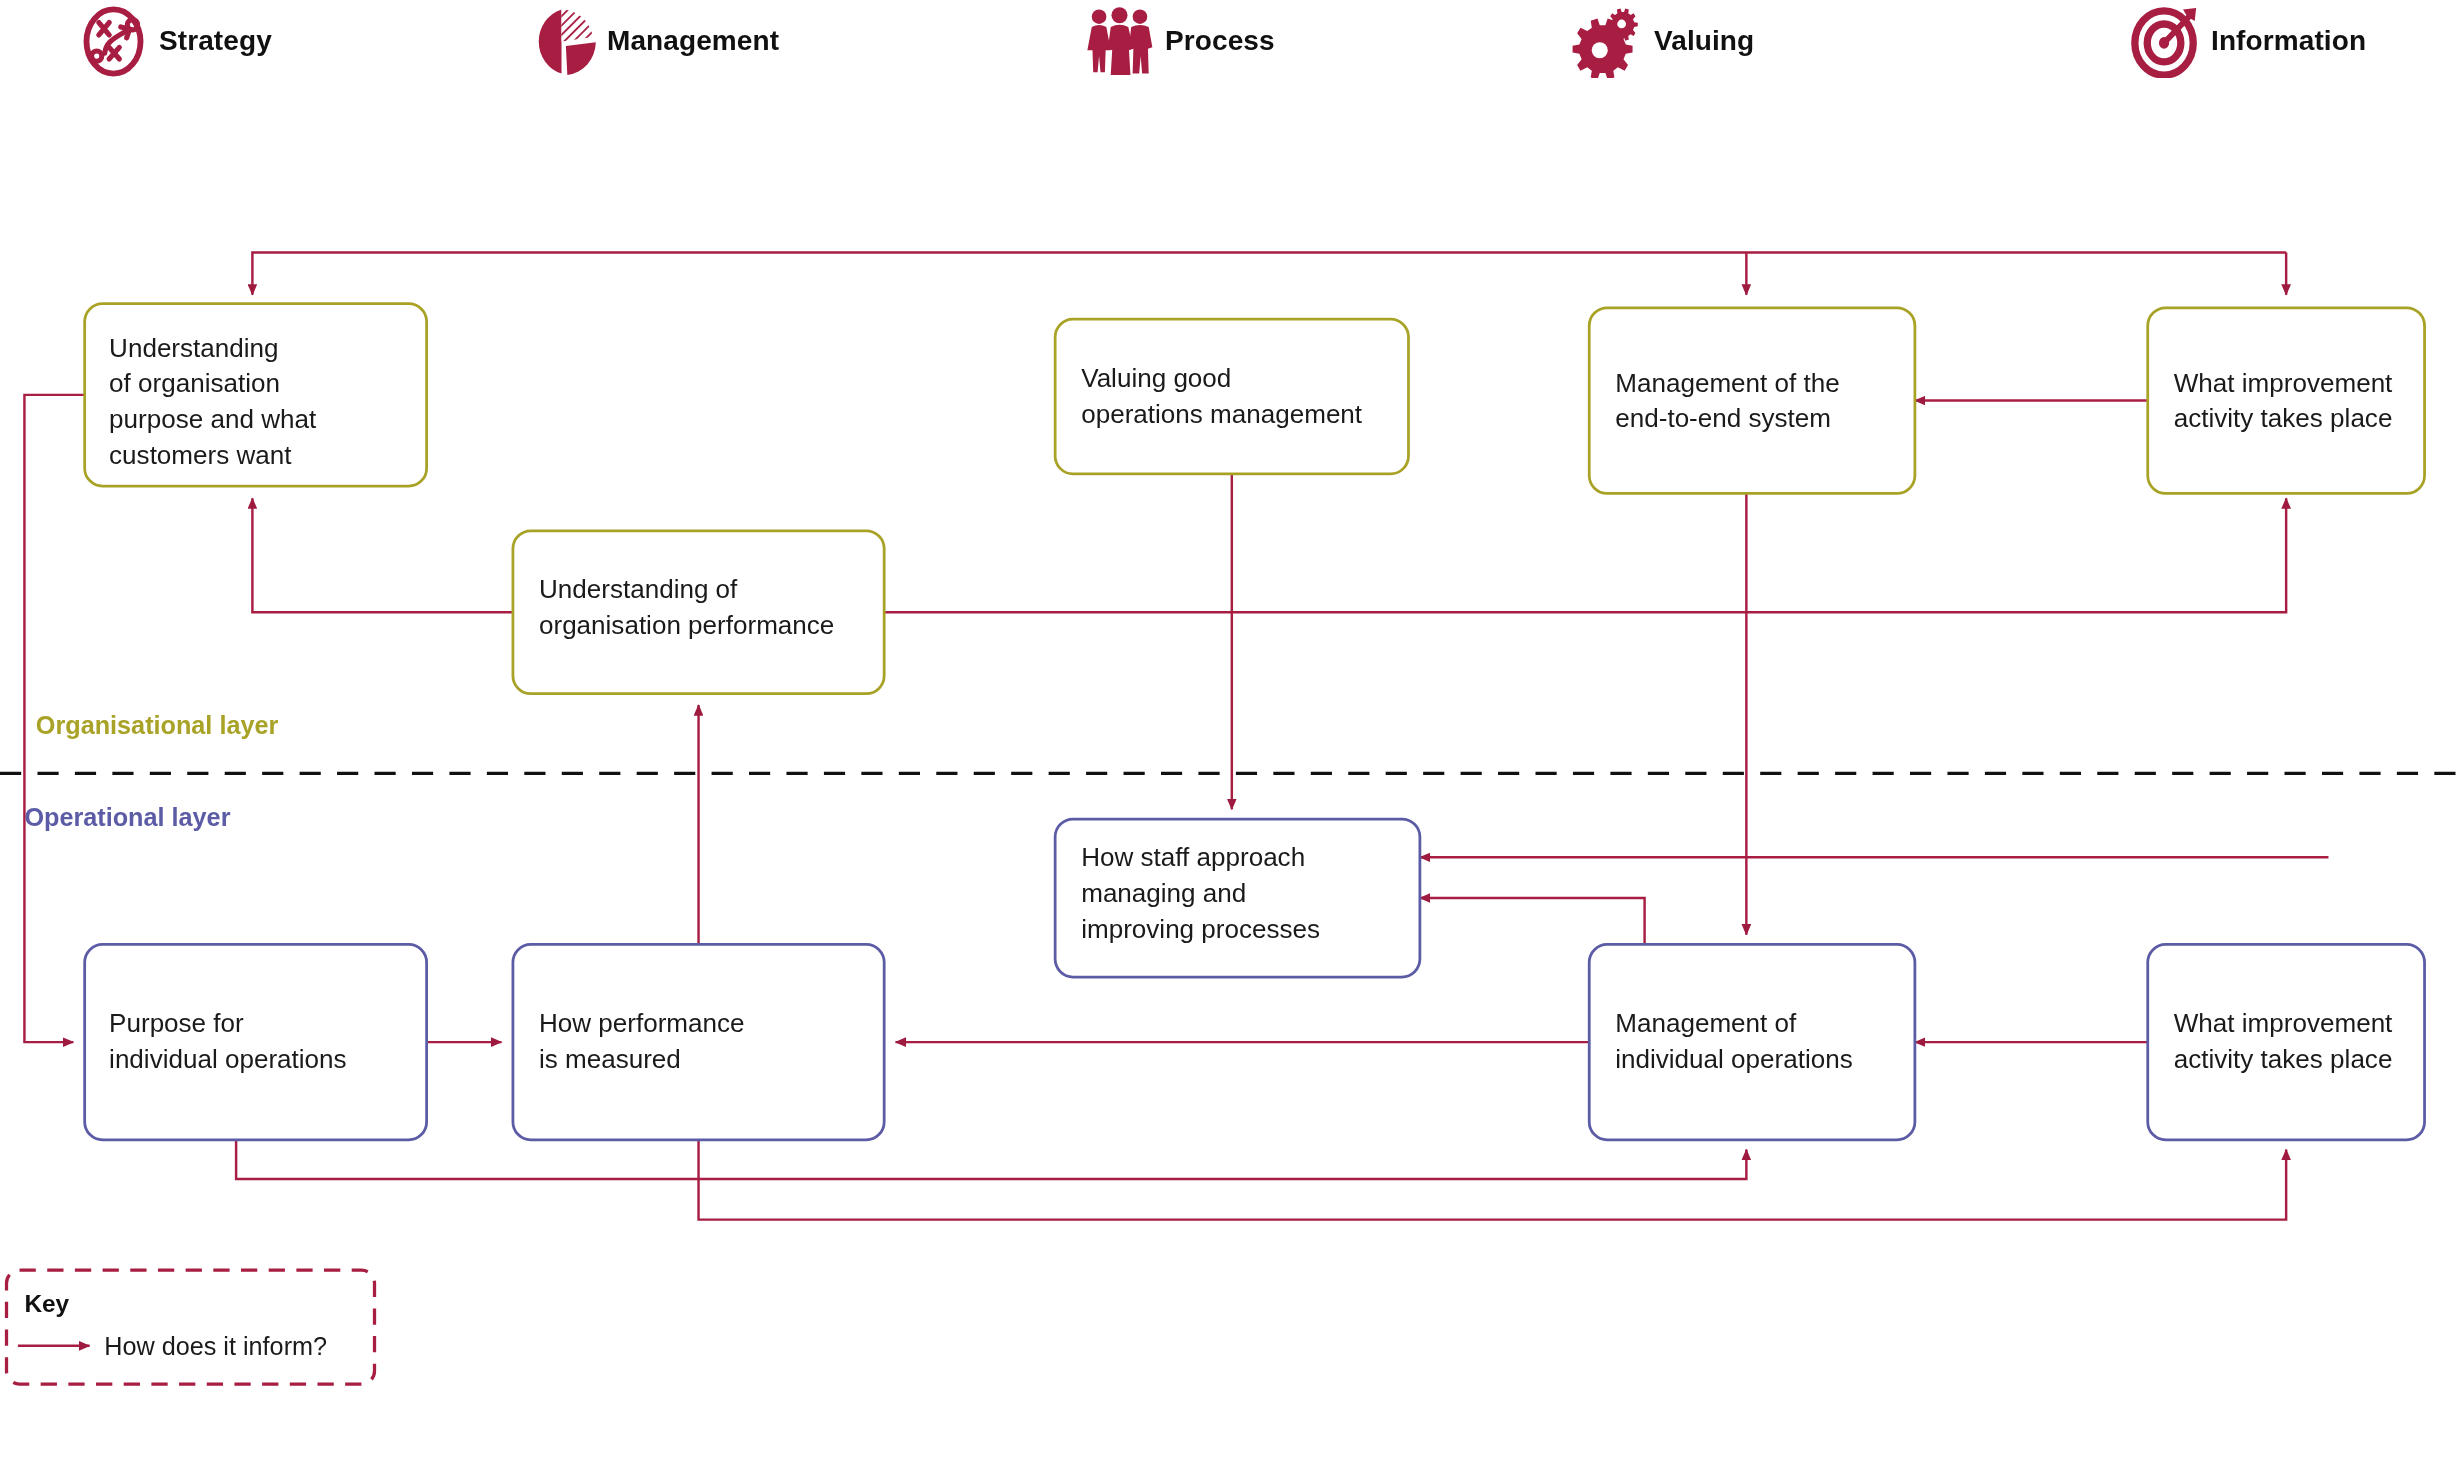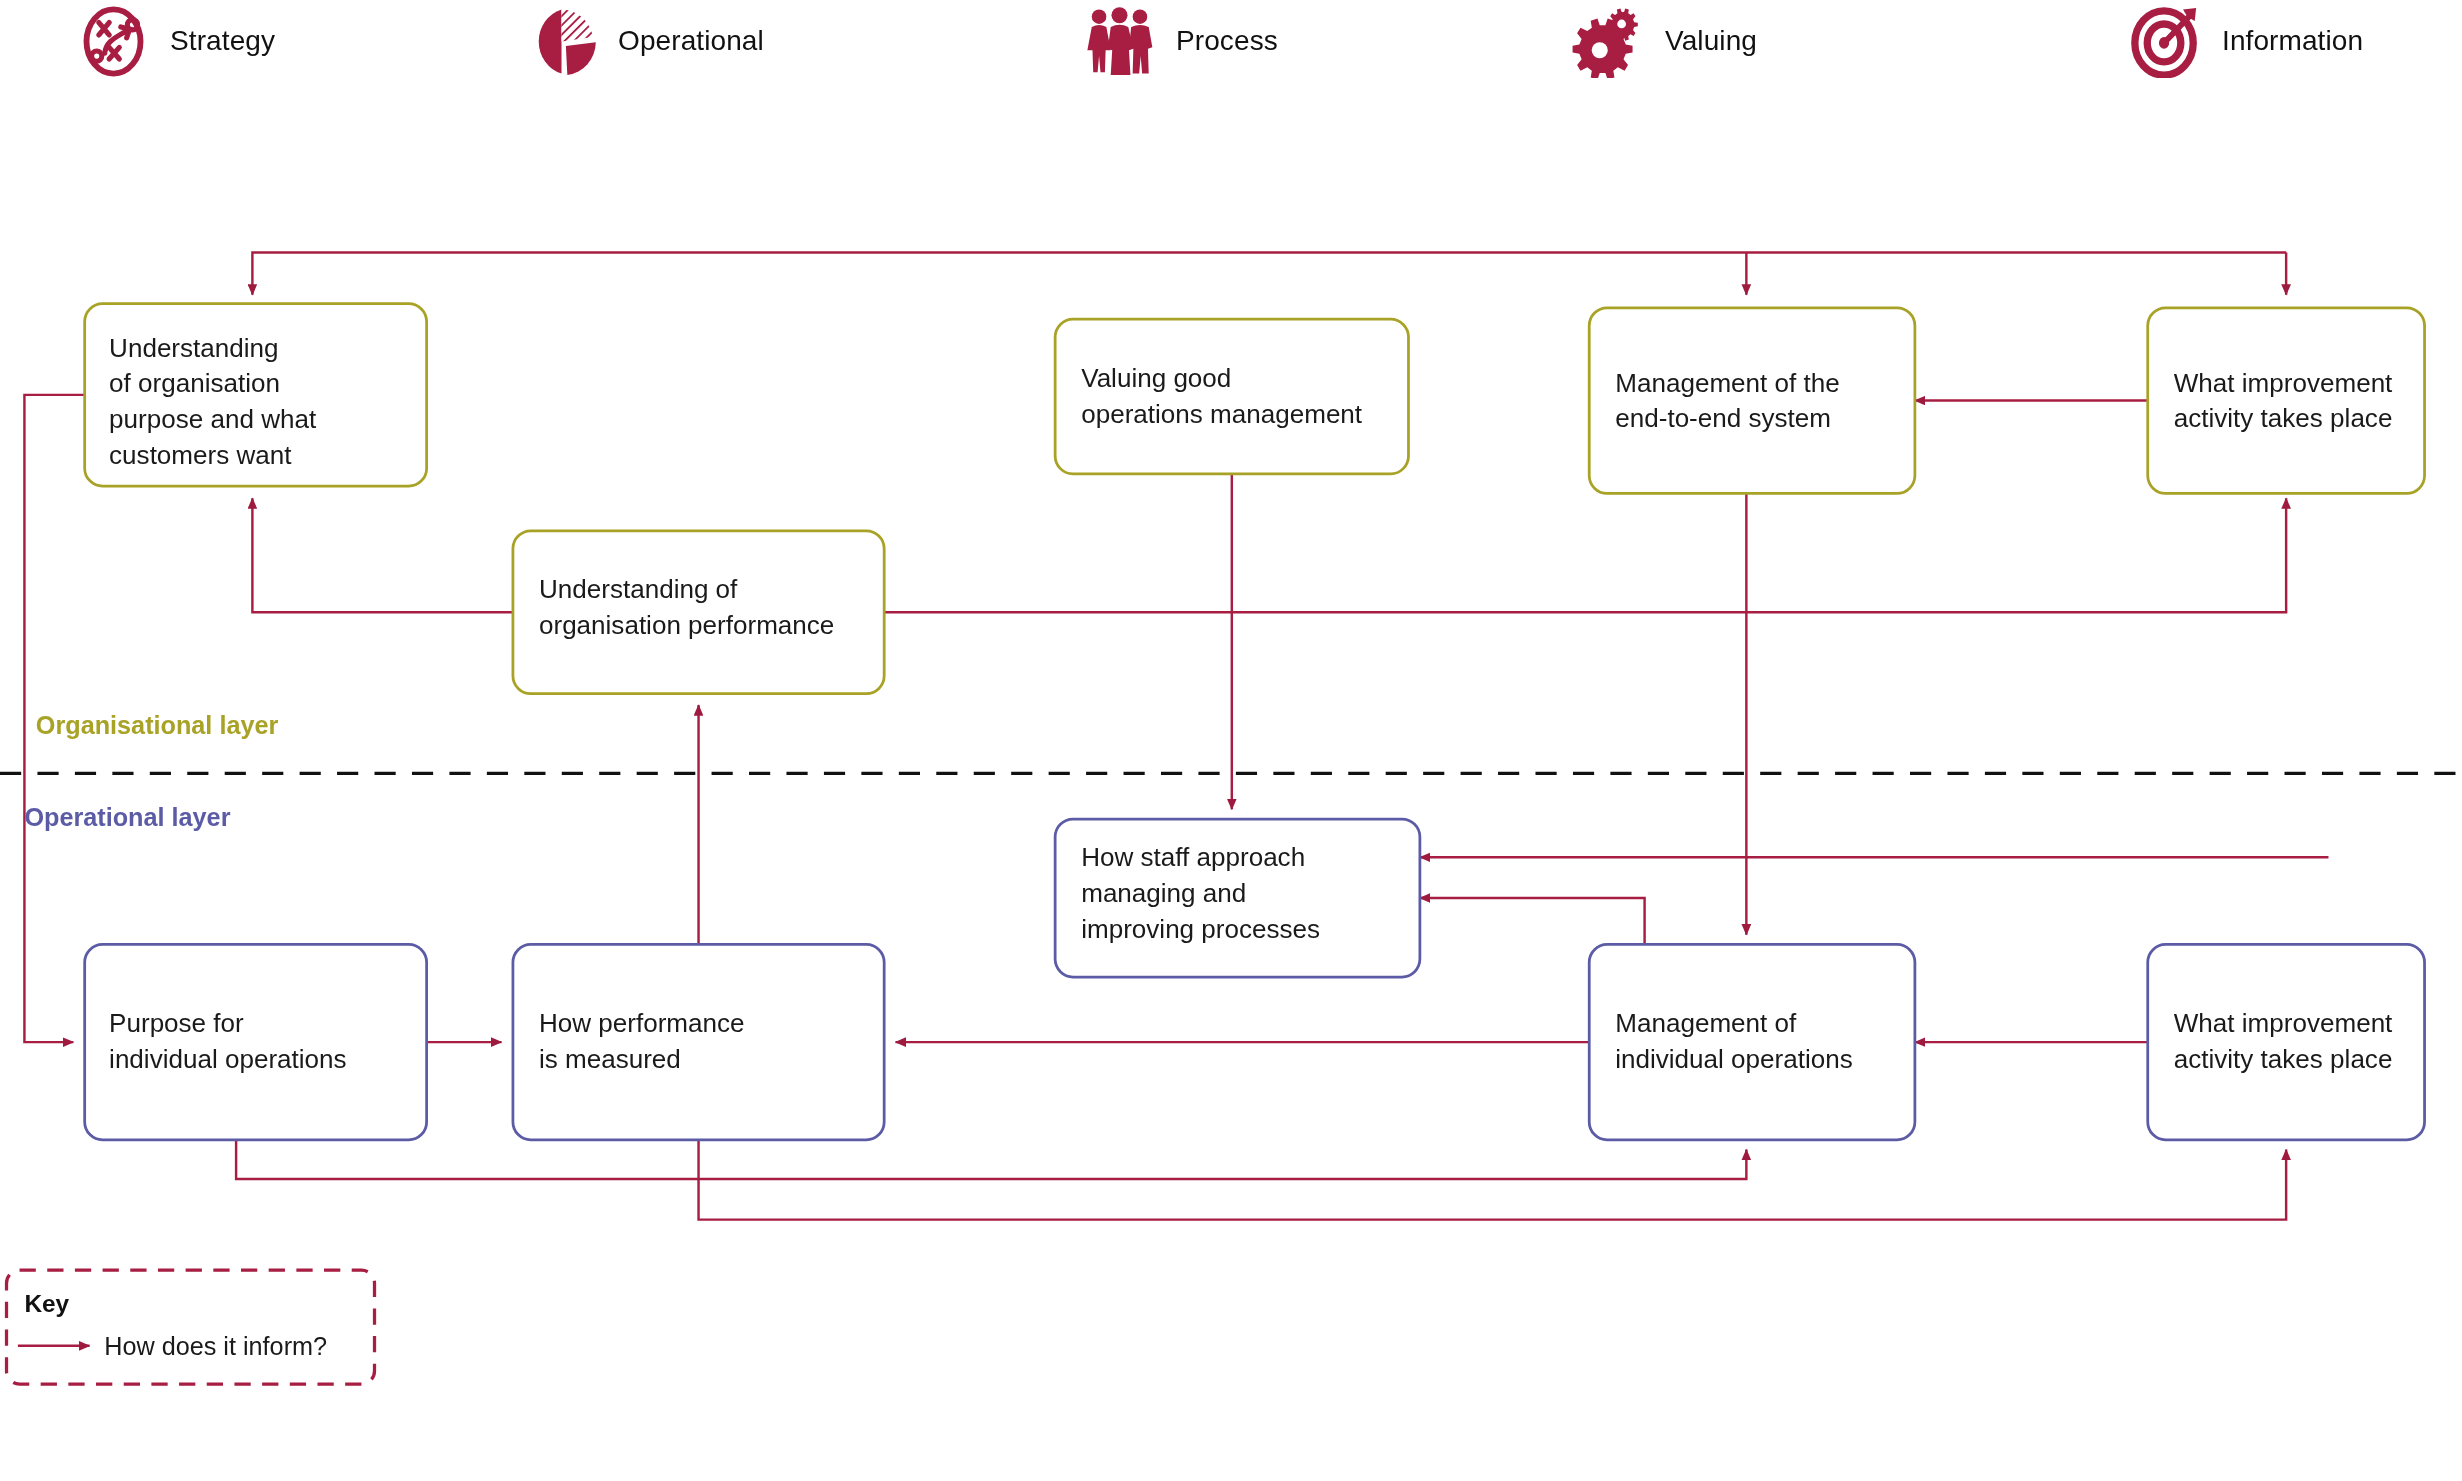--- a/index.html
+++ b/index.html
@@ -18,22 +18,23 @@
   
   #icon-strip {
     position: absolute;
     left: 0; top: 0;
     width: 2462px; height: 98px;
   }
   .icon-item {
     position: absolute;
     display: flex;
     align-items: center;
-    gap: 20px;
+    gap: 9px;
     top: 4.9px;
+    font-weight: bold;
   }
   .icon-glyph { width: 73px; height: 73px; display:block; }
   .icon-label {
     font-size: 28px;
     color: #111111;
     white-space: nowrap;
     letter-spacing: 0.1px;
   }
 
   
@@ -101,21 +102,21 @@
           <pattern id="hatch" width="9" height="9" patternTransform="rotate(45)" patternUnits="userSpaceOnUse">
             <rect width="9" height="9" fill="#ffffff"></rect>
             <line x1="0" y1="0" x2="0" y2="9" stroke="#a81d42" stroke-width="5"></line>
           </pattern>
         </defs>
         <path d="M50 50 L50 6 A44 46 0 0 0 50 94 Z" fill="#a81d42"></path>
         <path d="M50 50 L50 6 A44 46 0 0 1 93 44 Z" fill="url(#hatch)"></path>
         <path d="M56 56 L97 51 A44 46 0 0 1 58 96 Z" fill="#a81d42"></path>
       </svg>
     </span>
-    <span class="icon-label">Operational</span>
+    <span class="icon-label">Management</span>
   </div>
 
   <div class="icon-item" style="left:1083px">
     <span class="icon-glyph">
       <svg width="73" height="73" viewBox="0 0 100 100">
         <g fill="#a81d42">
           <circle cx="22" cy="16" r="10"></circle>
           <path d="M12 30 q10 -5 20 0 l6 32 -7 0 -1 30 -6 0 -2 -22 -2 22 -6 0 -1 -30 -7 0 Z"></path>
           <circle cx="50" cy="14" r="11"></circle>
           <path d="M38 30 q12 -6 24 0 l7 30 -6 2 2 34 -27 0 2 -34 -6 -2 Z"></path>

